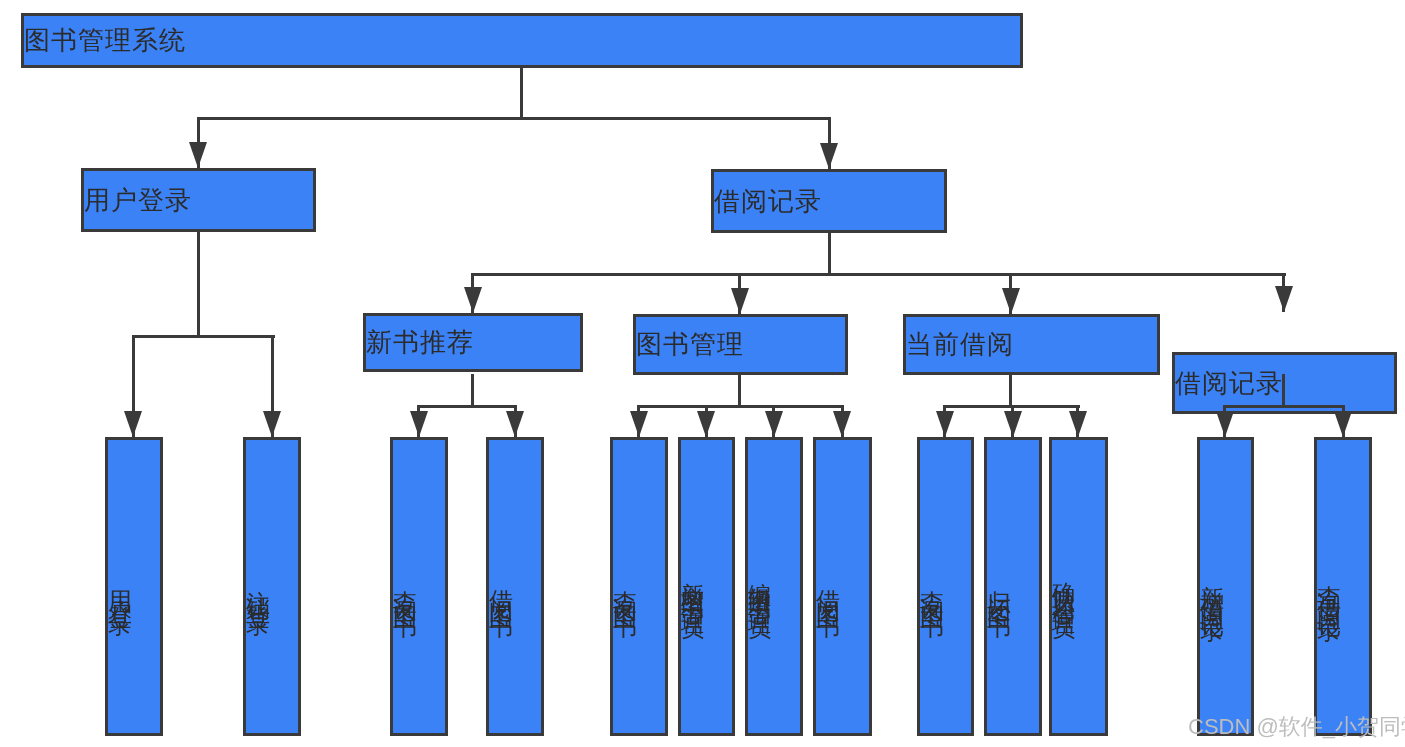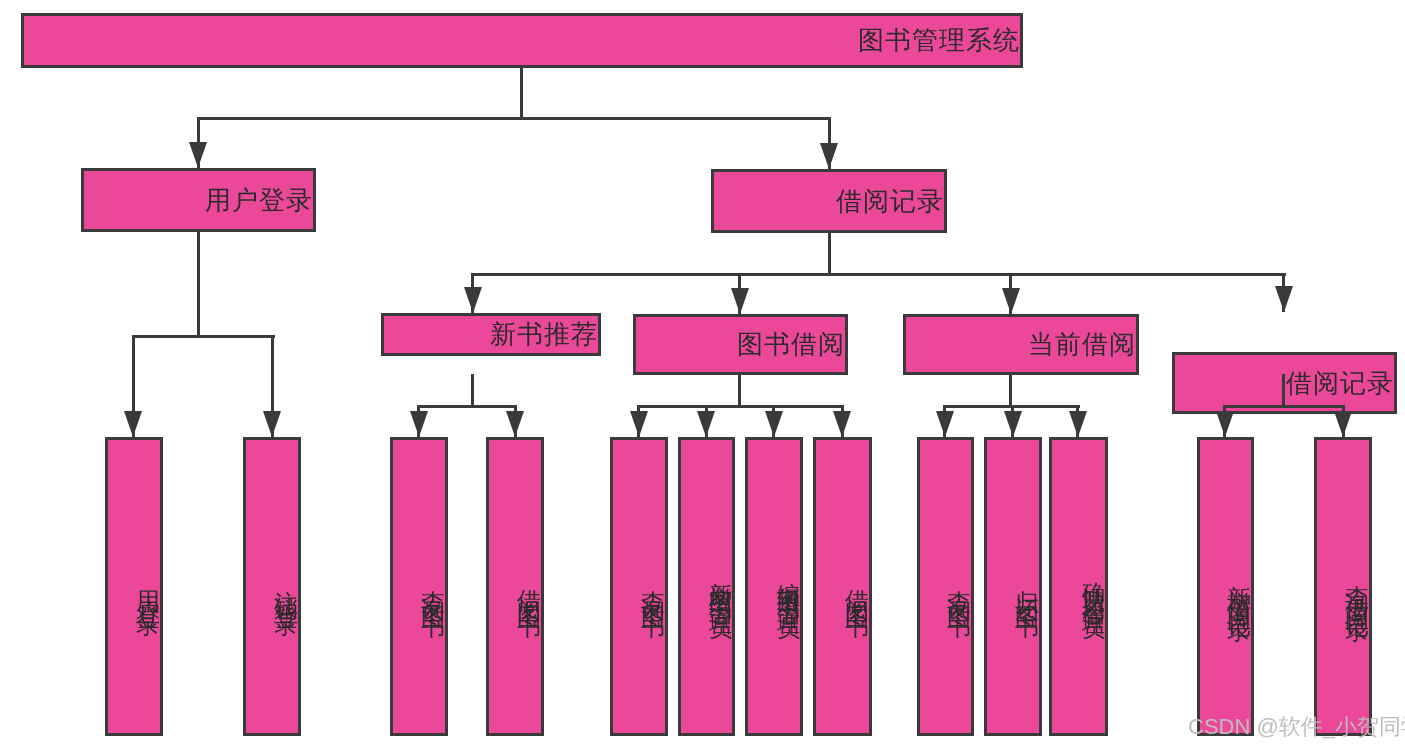--- a/index.html
+++ b/index.html
@@ -7,24 +7,24 @@
     position:relative;
     width:1405px;height:747px;
     background:#ffffff;
     font-family:"Liberation Sans", sans-serif;
     overflow:hidden;
   }
   .box{
     position:absolute;
     box-sizing:border-box;
     border:3px solid #3a3a3a;
-    background:#ec4899;
+    background:#3b82f6;
     display:flex;
     align-items:center;
-    justify-content:flex-end;
+    justify-content:flex-start;
     color:#2b2b2b;
   }
   .h-label{
     font-size:26px;
     letter-spacing:1px;
     white-space:nowrap;
   }
   .v-text{
     writing-mode:vertical-rl;
     text-orientation:mixed;
@@ -86,27 +86,27 @@
   <div class="hline" style="left:471px;top:273px;width:815px;"></div>
   <div class="vline" style="left:471px;top:273px;height:40px;"></div>
   <div class="arrow" style="left:464px;top:287px;"></div>
   <div class="vline" style="left:738px;top:273px;height:41px;"></div>
   <div class="arrow" style="left:731px;top:288px;"></div>
   <div class="vline" style="left:1009px;top:273px;height:41px;"></div>
   <div class="arrow" style="left:1002px;top:288px;"></div>
   <div class="vline" style="left:1282px;top:273px;height:39px;"></div>
   <div class="arrow" style="left:1275px;top:286px;"></div>
 
-  <div class="box" style="left:363px;top:313px;width:220px;height:43px;margin-left:18px;">
+  <div class="box" style="left:363px;top:313px;width:220px;height:59px;">
     <span class="h-label">新书推荐</span>
   </div>
   <div class="box" style="left:633px;top:314px;width:215px;height:61px;">
-    <span class="h-label">图书借阅</span>
+    <span class="h-label">图书管理</span>
   </div>
-  <div class="box" style="left:903px;top:314px;width:236px;height:61px;">
+  <div class="box" style="left:903px;top:314px;width:257px;height:61px;">
     <span class="h-label">当前借阅</span>
   </div>
   <div class="box" style="left:1172px;top:312px;width:225px;height:62px;margin-top:40px;">
     <span class="h-label">借阅记录</span>
   </div>
 
   <div class="vline" style="left:471px;top:374px;height:33px;"></div>
   <div class="hline" style="left:417px;top:405px;width:100px;"></div>
   <div class="vline" style="left:417px;top:405px;height:32px;"></div>
   <div class="arrow" style="left:410px;top:411px;"></div>

